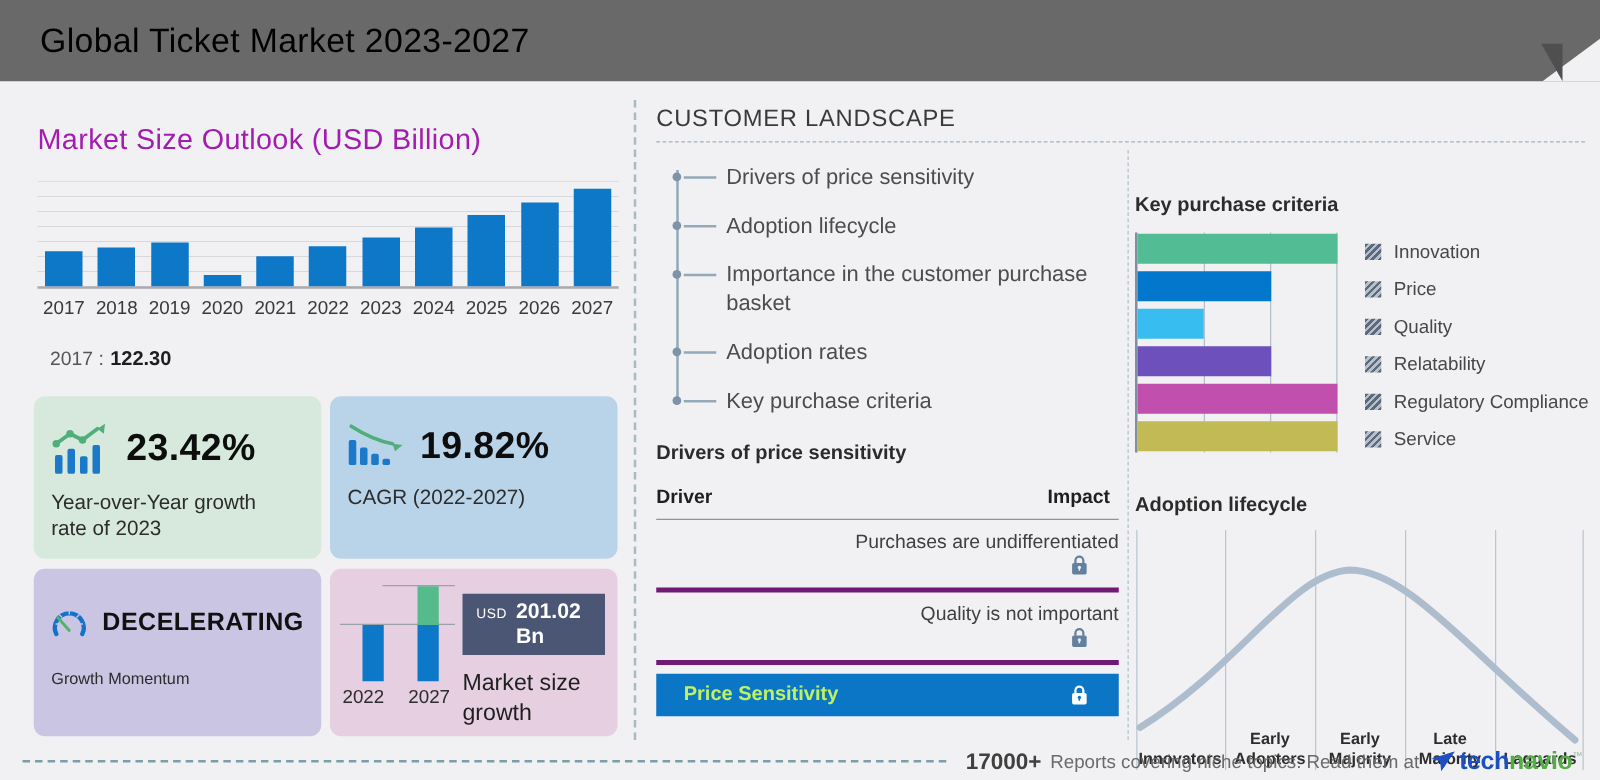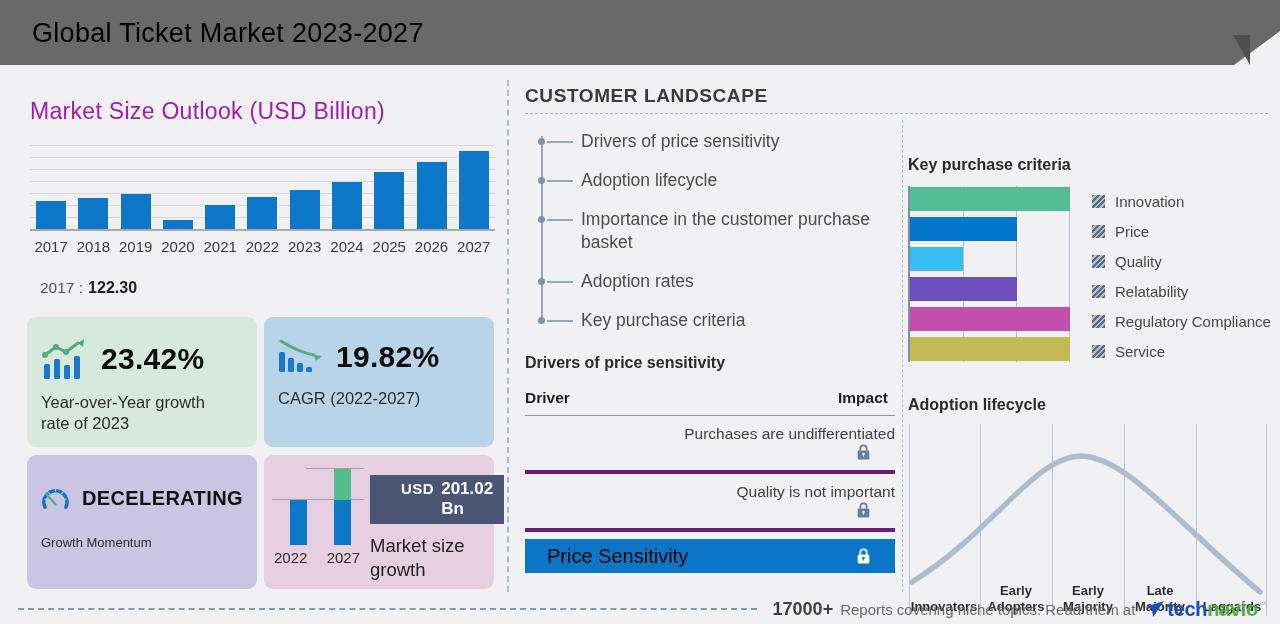--- a/index.html
+++ b/index.html
@@ -52,52 +52,52 @@
   .mini-bar{position:absolute;bottom:0;width:17px;}
   .b2022{left:12px;height:45px;background:#0d78c8;}
   .b2027{left:56px;height:76px;display:flex;flex-direction:column;}
   .b2027 .seg-green{height:31px;background:#55bb8b;}
   .b2027 .seg-blue{flex:1;background:#0d78c8;}
   .mini-years{display:flex;justify-content:space-between;width:86px;margin-top:4px;
     font-size:15px;color:#2d2d2d;}
   .g-right{padding-top:8px;}
   .badge{display:inline-flex;align-items:baseline;gap:7px;background:#4a5673;color:#fff;
     padding:4px 11px 5px 11px;}
-  .badge-cur{font-size:15px;font-weight:700;letter-spacing:.5px;margin-left:20px;}
+  .badge-cur{font-size:11px;font-weight:400;letter-spacing:.5px;}
   .badge-val{font-size:17px;font-weight:700;}
   .g-label{margin-top:10px;font-size:18.5px;color:#1f1f1f;line-height:24px;width:110px;}
 
   
   .vsep1{position:absolute;left:507px;top:80px;height:512px;border-left:2px dashed #a8bac6;}
   .vsep2{position:absolute;left:902px;top:120px;height:472px;border-left:1.5px dashed #b3c2cd;}
 
   
   .landscape{position:absolute;left:525px;top:85px;width:743px;}
   .cl-head{border-bottom:1.5px dashed #9fb2bf;padding-bottom:6px;}
-  .cl-title{font-size:19px;font-weight:700;color:#3a3a3a;letter-spacing:.6px;}
+  .cl-title{font-size:19px;font-weight:400;color:#3a3a3a;letter-spacing:.6px;}
   .cl-body{display:flex;justify-content:space-between;margin-top:8px;}
   .cl-left{width:372px;}
   .cl-list{position:relative;padding-top:8px;}
   .cl-vline{position:absolute;left:16px;top:14px;bottom:14px;width:1.5px;background:#93a9ba;}
   .cl-item{position:relative;padding-left:56px;margin-bottom:16px;font-size:17.5px;
     color:#4c4c4c;line-height:23px;width:300px;}
   .cl-dot{position:absolute;left:13px;top:8px;width:7px;height:7px;border-radius:50%;background:#7e93a7;}
   .cl-dash{position:absolute;left:22px;top:11px;width:26px;height:1.5px;background:#93a9ba;}
 
   .ps-block{margin-top:22px;}
   .ps-title{font-size:16px;font-weight:700;color:#2b2b2b;}
   .ps-table{margin-top:10px;width:370px;}
   .ps-headrow{display:flex;align-items:center;border-bottom:1.5px solid #8b93a5;padding:7px 0 8px 0;}
   .ps-h-driver{flex:1;font-size:15.5px;font-weight:700;color:#1f1f1f;}
   .ps-h-impact{width:64px;text-align:center;font-size:15.5px;font-weight:700;color:#1f1f1f;}
   .ps-row{display:flex;align-items:flex-end;border-bottom:4px solid #701a75;padding:9px 0;flex-direction:column;}
   .ps-label{flex:1;font-size:15.5px;color:#3f3f3f;}
   .ps-impact{width:64px;text-align:center;line-height:0;}
   .ps-highlight{display:flex;align-items:center;background:#0b76c6;height:34px;margin-top:7px;padding-left:22px;}
-  .ps-hl-label{flex:1;font-size:20px;color:#000000;}
+  .ps-hl-label{flex:1;font-size:16px;color:#bef264;font-weight:bold;}
 
   
   .cl-right{width:360px;}
   .kpc-title,.al-title{font-size:16px;font-weight:700;color:#2b2b2b;}
   .kpc-title{margin-top:34px;}
   .kpc-chart{display:flex;margin-top:12px;}
   .kpc-plot{position:relative;width:163px;height:176px;border-left:2px solid #7d8fa1;padding-top:1px;box-sizing:border-box;}
   .kgrid{position:absolute;top:0;bottom:0;width:1px;background:#b6bfc9;}
   .kgrid:nth-child(1){left:53px;}.kgrid:nth-child(2){left:106px;}.kgrid:nth-child(3){left:159px;}
   .kbar{position:relative;height:24px;margin-bottom:6px;}

